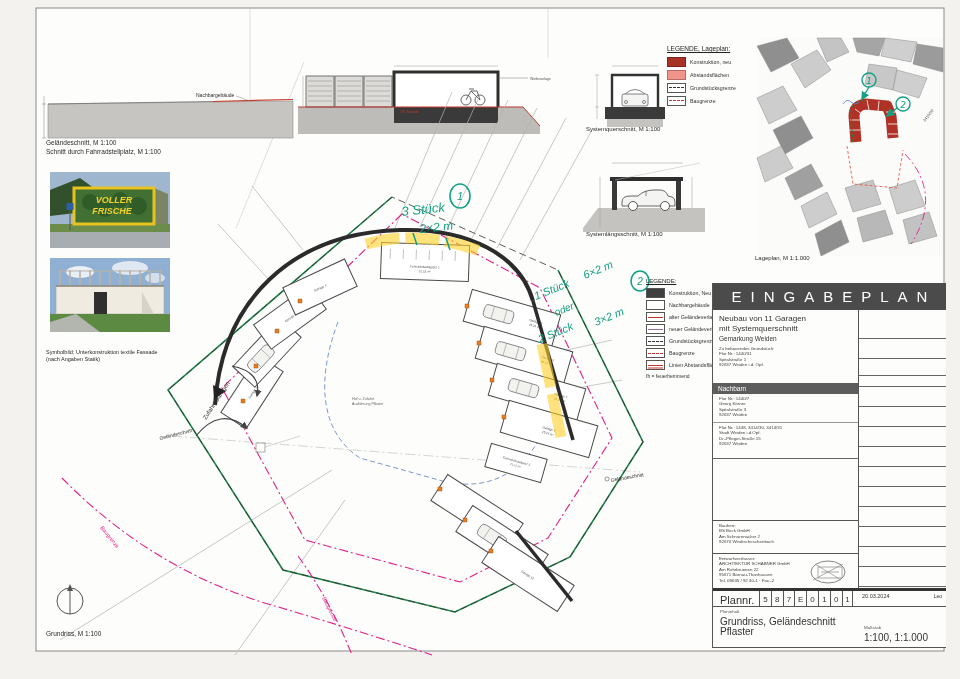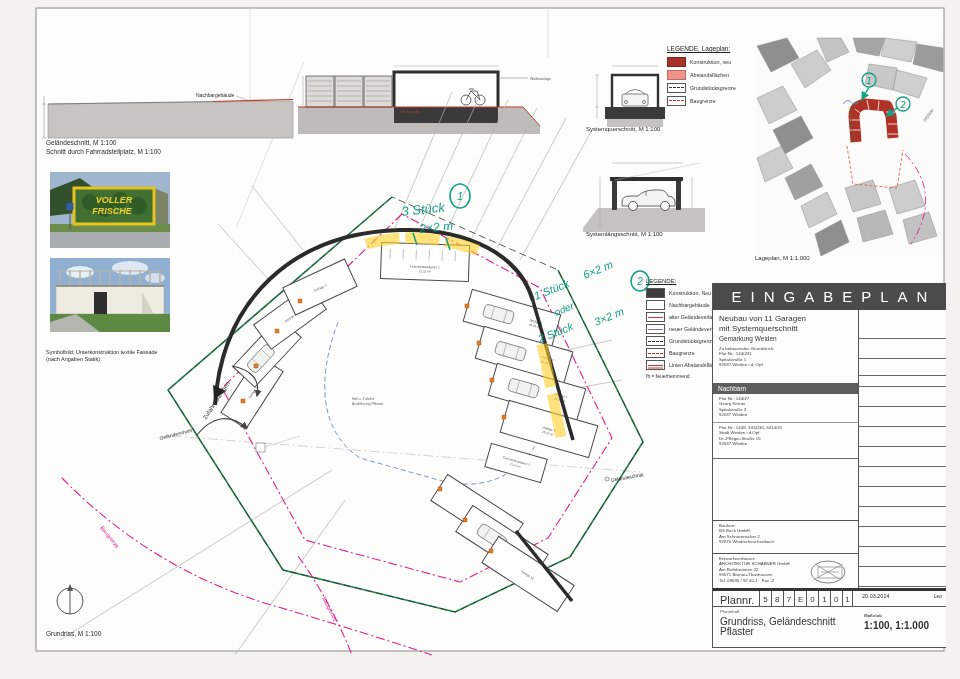--- a/index.html
+++ b/index.html
@@ -48,21 +48,21 @@
   .tb-plannr{position:absolute;left:0;top:308px;width:233px;height:16px;border-bottom:1px solid #555;box-sizing:border-box;}
   .tb-plannr .lab{position:absolute;left:7px;top:3px;font-size:11px;color:#333;}
   .digits{position:absolute;left:46px;top:0;height:16px;display:flex;}
   .digit{width:11.8px;height:16px;border-left:1px solid #555;display:flex;align-items:center;justify-content:center;font-size:8px;color:#333;box-sizing:border-box;}
   .digit:last-child{border-right:1px solid #555;}
   .datecell{position:absolute;left:146px;top:0;width:87px;height:16px;}
   .datecell .d{position:absolute;left:3px;top:2px;font-size:5.5px;color:#333;}
   .datecell .i{position:absolute;right:4px;top:2px;font-size:5px;color:#333;}
   .tb-bottom{position:absolute;left:0;top:324px;width:233px;height:40px;}
   .tb-bl{position:absolute;left:0;top:0;width:145px;height:40px;padding:2px 0 0 7px;box-sizing:border-box;}
-  .tb-br{position:absolute;left:146px;top:4px;width:87px;height:40px;padding:2px 0 0 5px;box-sizing:border-box;font-weight:bold;}
+  .tb-br{position:absolute;left:146px;top:16px;width:87px;height:40px;padding:2px 0 0 5px;box-sizing:border-box;}
   .tb-tiny{font-size:4.4px;color:#555;}
   .tb-big{font-size:10px;line-height:9.5px;color:#333;margin-top:3px;}
 </style>
 </head>
 <body>
 
 <div class="page">
 
   <svg class="abs" style="left:0;top:0" width="960" height="679" viewBox="0 0 960 679">
     <defs>

